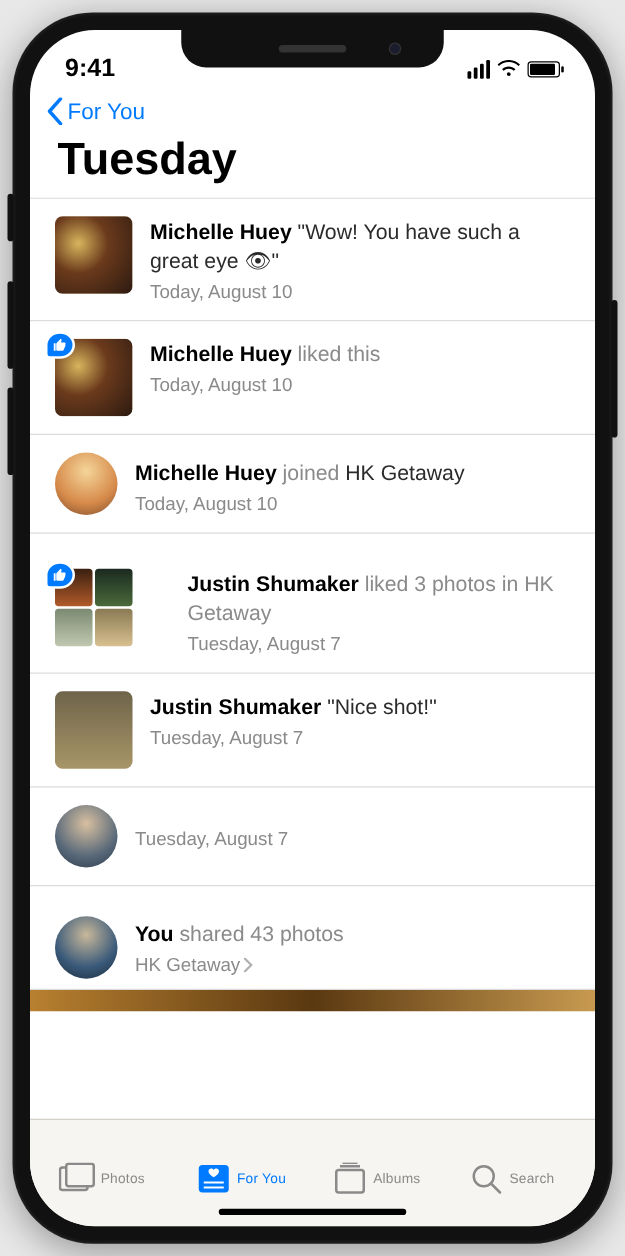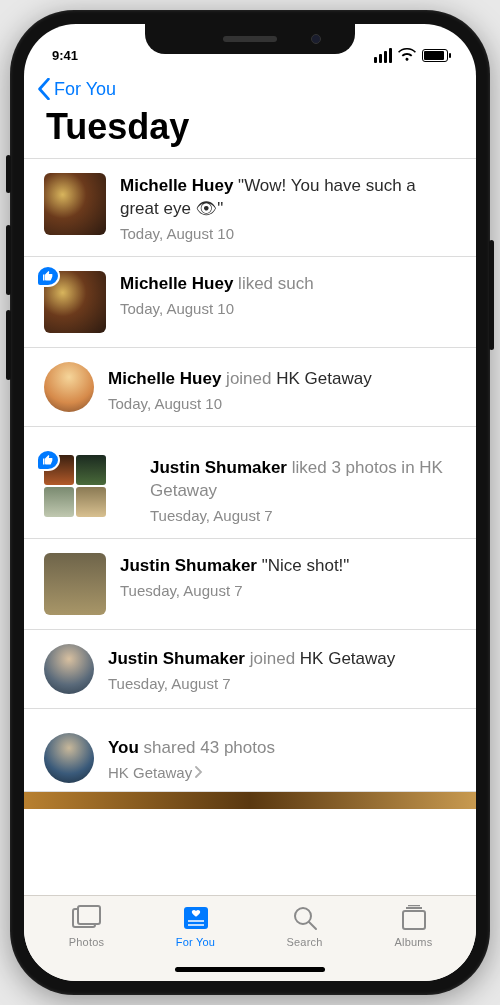--- a/index.html
+++ b/index.html
@@ -56,21 +56,21 @@
     gap:8px;
   }
   .notch .speaker { position:absolute; left:50%; transform:translateX(-50%); width:54px; height:6px; background:#333; border-radius:4px; }
   .notch .cam { width:10px; height:10px; background:#1a1d2e; border-radius:50%; border:1px solid #333; }
   .status-bar {
     height: 48px;
     display: flex;
     justify-content: space-between;
     align-items: center;
     padding: 14px 28px 0;
-    font-size: 13px;
+    font-size: 20px;
     font-weight: 600;
   }
   .status-right { display:flex; gap:6px; align-items:center; }
   .signal { display:flex; gap:2px; align-items:flex-end; }
   .signal span { width:3px; background:#000; border-radius:1px; }
   .signal span:nth-child(1){height:6px}
   .signal span:nth-child(2){height:9px}
   .signal span:nth-child(3){height:12px}
   .signal span:nth-child(4){height:15px}
   .wifi {
@@ -146,21 +146,21 @@
 
   .tabbar {
     height:86px;
     background:#f7f5f1;
     border-top:1px solid #d4d0ca;
     display:flex;
     justify-content:space-around;
     padding:8px 8px 0;
   }
   .tab {
-    display:flex;flex-direction:column;align-items:center;gap:4px;
+    display:flex;flex-direction:row;align-items:center;gap:4px;
     color:#8a8a8a;font-size:11px;letter-spacing:0.2px;
     width:80px;
   }
   .tab.active { color:#007aff; }
   .tab-icon { width:30px;height:28px;display:flex;align-items:center;justify-content:center; }
   .home-indicator {
     position:absolute;bottom:9px;left:50%;transform:translateX(-50%);
     width:150px;height:5px;background:#000;border-radius:3px;
   }
 </style>
@@ -220,21 +220,21 @@
       <div class="row">
         <div class="thumb-wrap">
           <div class="like-badge">
               <svg viewBox="0 0 24 24">
                 <path d="M2 21h3V9H2v12zm19-11c0-1.1-.9-2-2-2h-5.3l.8-3.8v-.3c0-.4-.2-.8-.4-1.1L13 2 6.6 8.6C6.2 9 6 9.5 6 10v9c0 1.1.9 2 2 2h8c.8 0 1.5-.5 1.8-1.2l2.7-6.3c.1-.2.1-.5.1-.7v-2z"></path>
               </svg>
             </div>
           <div class="thumb"></div>
         </div>
         <div class="text-col">
-          <div class="line1"><span class="name">Michelle Huey</span><span class="gray"> liked such</span></div>
+          <div class="line1"><span class="name">Michelle Huey</span><span class="gray"> liked this</span></div>
           <div class="line2">Today, August 10</div>
         </div>
       </div>
 
       <div class="row" style="align-items:flex-end;">
         <div class="avatar"></div>
         <div class="text-col">
           <div class="line1"><span class="name">Michelle Huey</span><span class="gray"> joined </span><span>HK Getaway</span></div>
           <div class="line2">Today, August 10</div>
         </div>
@@ -266,21 +266,20 @@
         </div>
         <div class="text-col">
           <div class="line1"><span class="name">Justin Shumaker</span><span> "Nice shot!"</span></div>
           <div class="line2">Tuesday, August 7</div>
         </div>
       </div>
 
       <div class="row" style="align-items:center;">
         <div class="avatar male"></div>
         <div class="text-col">
-          <div class="line1"><span class="name">Justin Shumaker</span><span class="gray"> joined </span><span>HK Getaway</span></div>
           <div class="line2">Tuesday, August 7</div>
         </div>
       </div>
 
       <div class="row" style="align-items:center;padding-top:24px;padding-bottom:8px;">
         <div class="avatar you"></div>
         <div class="text-col">
           <div class="line1"><span class="name">You</span><span class="gray"> shared 43 photos</span></div>
           <div class="line2">
               <span>HK Getaway</span>
@@ -310,34 +309,34 @@
               <rect x="3" y="2" width="24" height="22" rx="3" fill="#007aff"></rect>
               <path d="M15 6c-1.2-1.8-4.2-1.4-4.2 1.1 0 1.8 2.6 3.6 4.2 4.7 1.6-1.1 4.2-2.9 4.2-4.7 0-2.5-3-2.9-4.2-1.1z" fill="#fff"></path>
               <line x1="7" y1="16" x2="23" y2="16" stroke="#fff" stroke-width="1.5"></line>
               <line x1="7" y1="20" x2="23" y2="20" stroke="#fff" stroke-width="1.5"></line>
             </svg>
         </div>
         <span>For You</span>
       </div>
       <div class="tab">
         <div class="tab-icon">
-          <svg width="28" height="28" viewBox="0 0 28 28">
-              <circle cx="12" cy="12" r="8" fill="none" stroke="#8a8a8a" stroke-width="2"></circle>
-              <line x1="18" y1="18" x2="25" y2="25" stroke="#8a8a8a" stroke-width="2" stroke-linecap="round"></line>
-            </svg>
-        </div>
-        <span>Search</span>
-      </div>
-      <div class="tab">
-        <div class="tab-icon">
           <svg width="30" height="26" viewBox="0 0 30 26">
               <rect x="4" y="6" width="22" height="18" rx="2" fill="none" stroke="#8a8a8a" stroke-width="2"></rect>
               <line x1="7" y1="3" x2="23" y2="3" stroke="#8a8a8a" stroke-width="2"></line>
               <line x1="9" y1="0.5" x2="21" y2="0.5" stroke="#8a8a8a" stroke-width="1.5"></line>
             </svg>
         </div>
         <span>Albums</span>
       </div>
+      <div class="tab">
+        <div class="tab-icon">
+          <svg width="28" height="28" viewBox="0 0 28 28">
+              <circle cx="12" cy="12" r="8" fill="none" stroke="#8a8a8a" stroke-width="2"></circle>
+              <line x1="18" y1="18" x2="25" y2="25" stroke="#8a8a8a" stroke-width="2" stroke-linecap="round"></line>
+            </svg>
+        </div>
+        <span>Search</span>
+      </div>
     </div>
 
     <div class="home-indicator"></div>
   </div>
 </div>
 
 </body></html>

